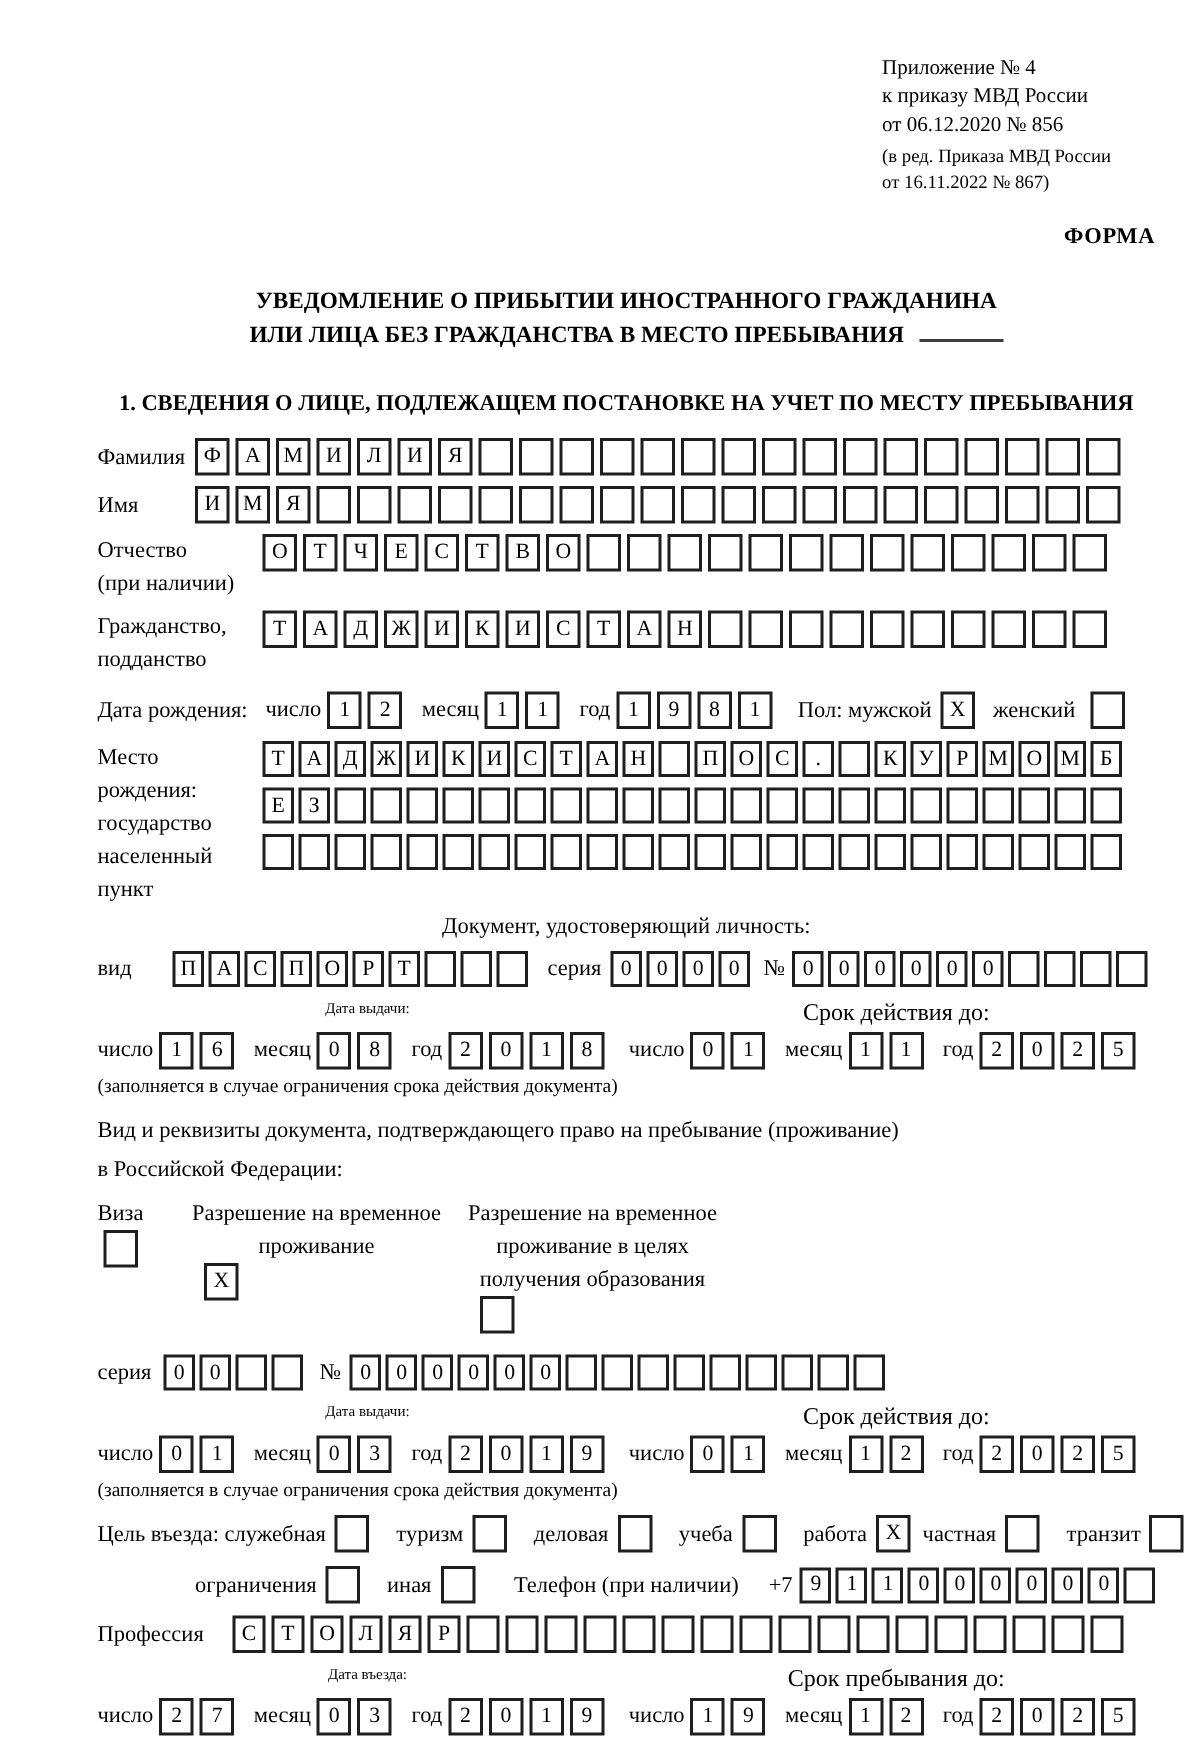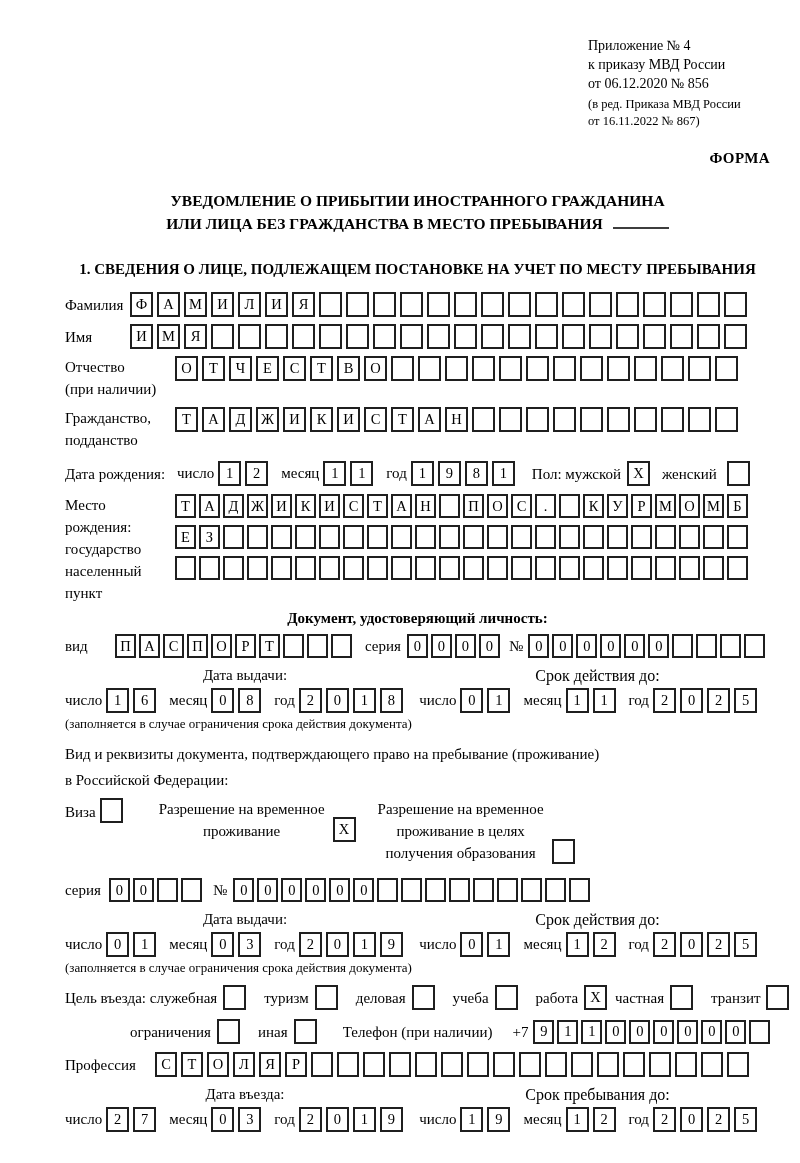--- a/index.html
+++ b/index.html
@@ -31,34 +31,34 @@
     width: 23px; height: 25px; border: 2px solid #1f1f1f; margin-right: 4px;
     display: flex; align-items: center; justify-content: center;
     font-size: 14.5px; flex: none; background: #fff;
   }
   .md .cb { width: 22px; }
   .sm .cb { width: 21px; height: 24px; margin-right: 3px; }
   .stack .cells { margin-bottom: 7px; }
 
   
   .dlabels { display: flex; margin-top: 9px; }
-  .dlabels .half1 { width: 360px; text-align: center; font-size: 15px; }
+  .dlabels .half1 { width: 360px; text-align: center; font-size: 10px; }
   .dlabels .half2 { flex: 1; text-align: center; font-size: 16px; }
   .drow { display: flex; margin-top: 3px; align-items: center; }
   .drow .g1 { width: 360px; }
   .dg { display: flex; align-items: center; }
   .dg .dl { font-size: 15px; margin-right: 4px; flex: none; }
   .dg .cells { margin-right: 9px; }
   .note { font-size: 13px; margin-top: 3px; }
 
   .plain { font-size: 15px; line-height: 24px; margin-top: 10px; }
 
   
   .opts { display: flex; align-items: flex-start; margin-top: 6px; }
-  .opt { display: flex; align-items: flex-end; }
+  .opt { display: flex; align-items: flex-start; flex-direction: column; }
   .optlab { font-size: 15px; text-align: center; line-height: 22px; }
   .opt .cells { margin-left: 8px; margin-top: 0; } .gap14 { width: 14px; flex: none; } .gap18 { width: 18px; flex: none; }
 
   
   .prow { display: flex; align-items: center; margin-top: 9px; }
   .prow .lab { margin-right: 6px; }
   .prow .cells { margin-right: 14px; }
 </style>
 </head>
 <body>
@@ -316,21 +316,21 @@
           <span class="cb"></span>
           <span class="cb"></span>
           <span class="cb"></span>
           <span class="cb"></span>
           <span class="cb"></span>
           <span class="cb"></span>
         </div>
     </div>
   </div>
 
-  <div class="plain" style="text-align:center;font-weight:bold;margin-top:2px">Документ, удостоверяющий личность:</div>
+  <div class="plain" style="text-align:center;font-weight:normal;margin-top:2px">Документ, удостоверяющий личность:</div>
 
   <div class="row" style="margin-top:4px">
     <div class="lab w50">вид</div>
     <div class="cells sm">
         <span class="cb">П</span>
         <span class="cb">А</span>
         <span class="cb">С</span>
         <span class="cb">П</span>
         <span class="cb">О</span>
         <span class="cb">Р</span>

